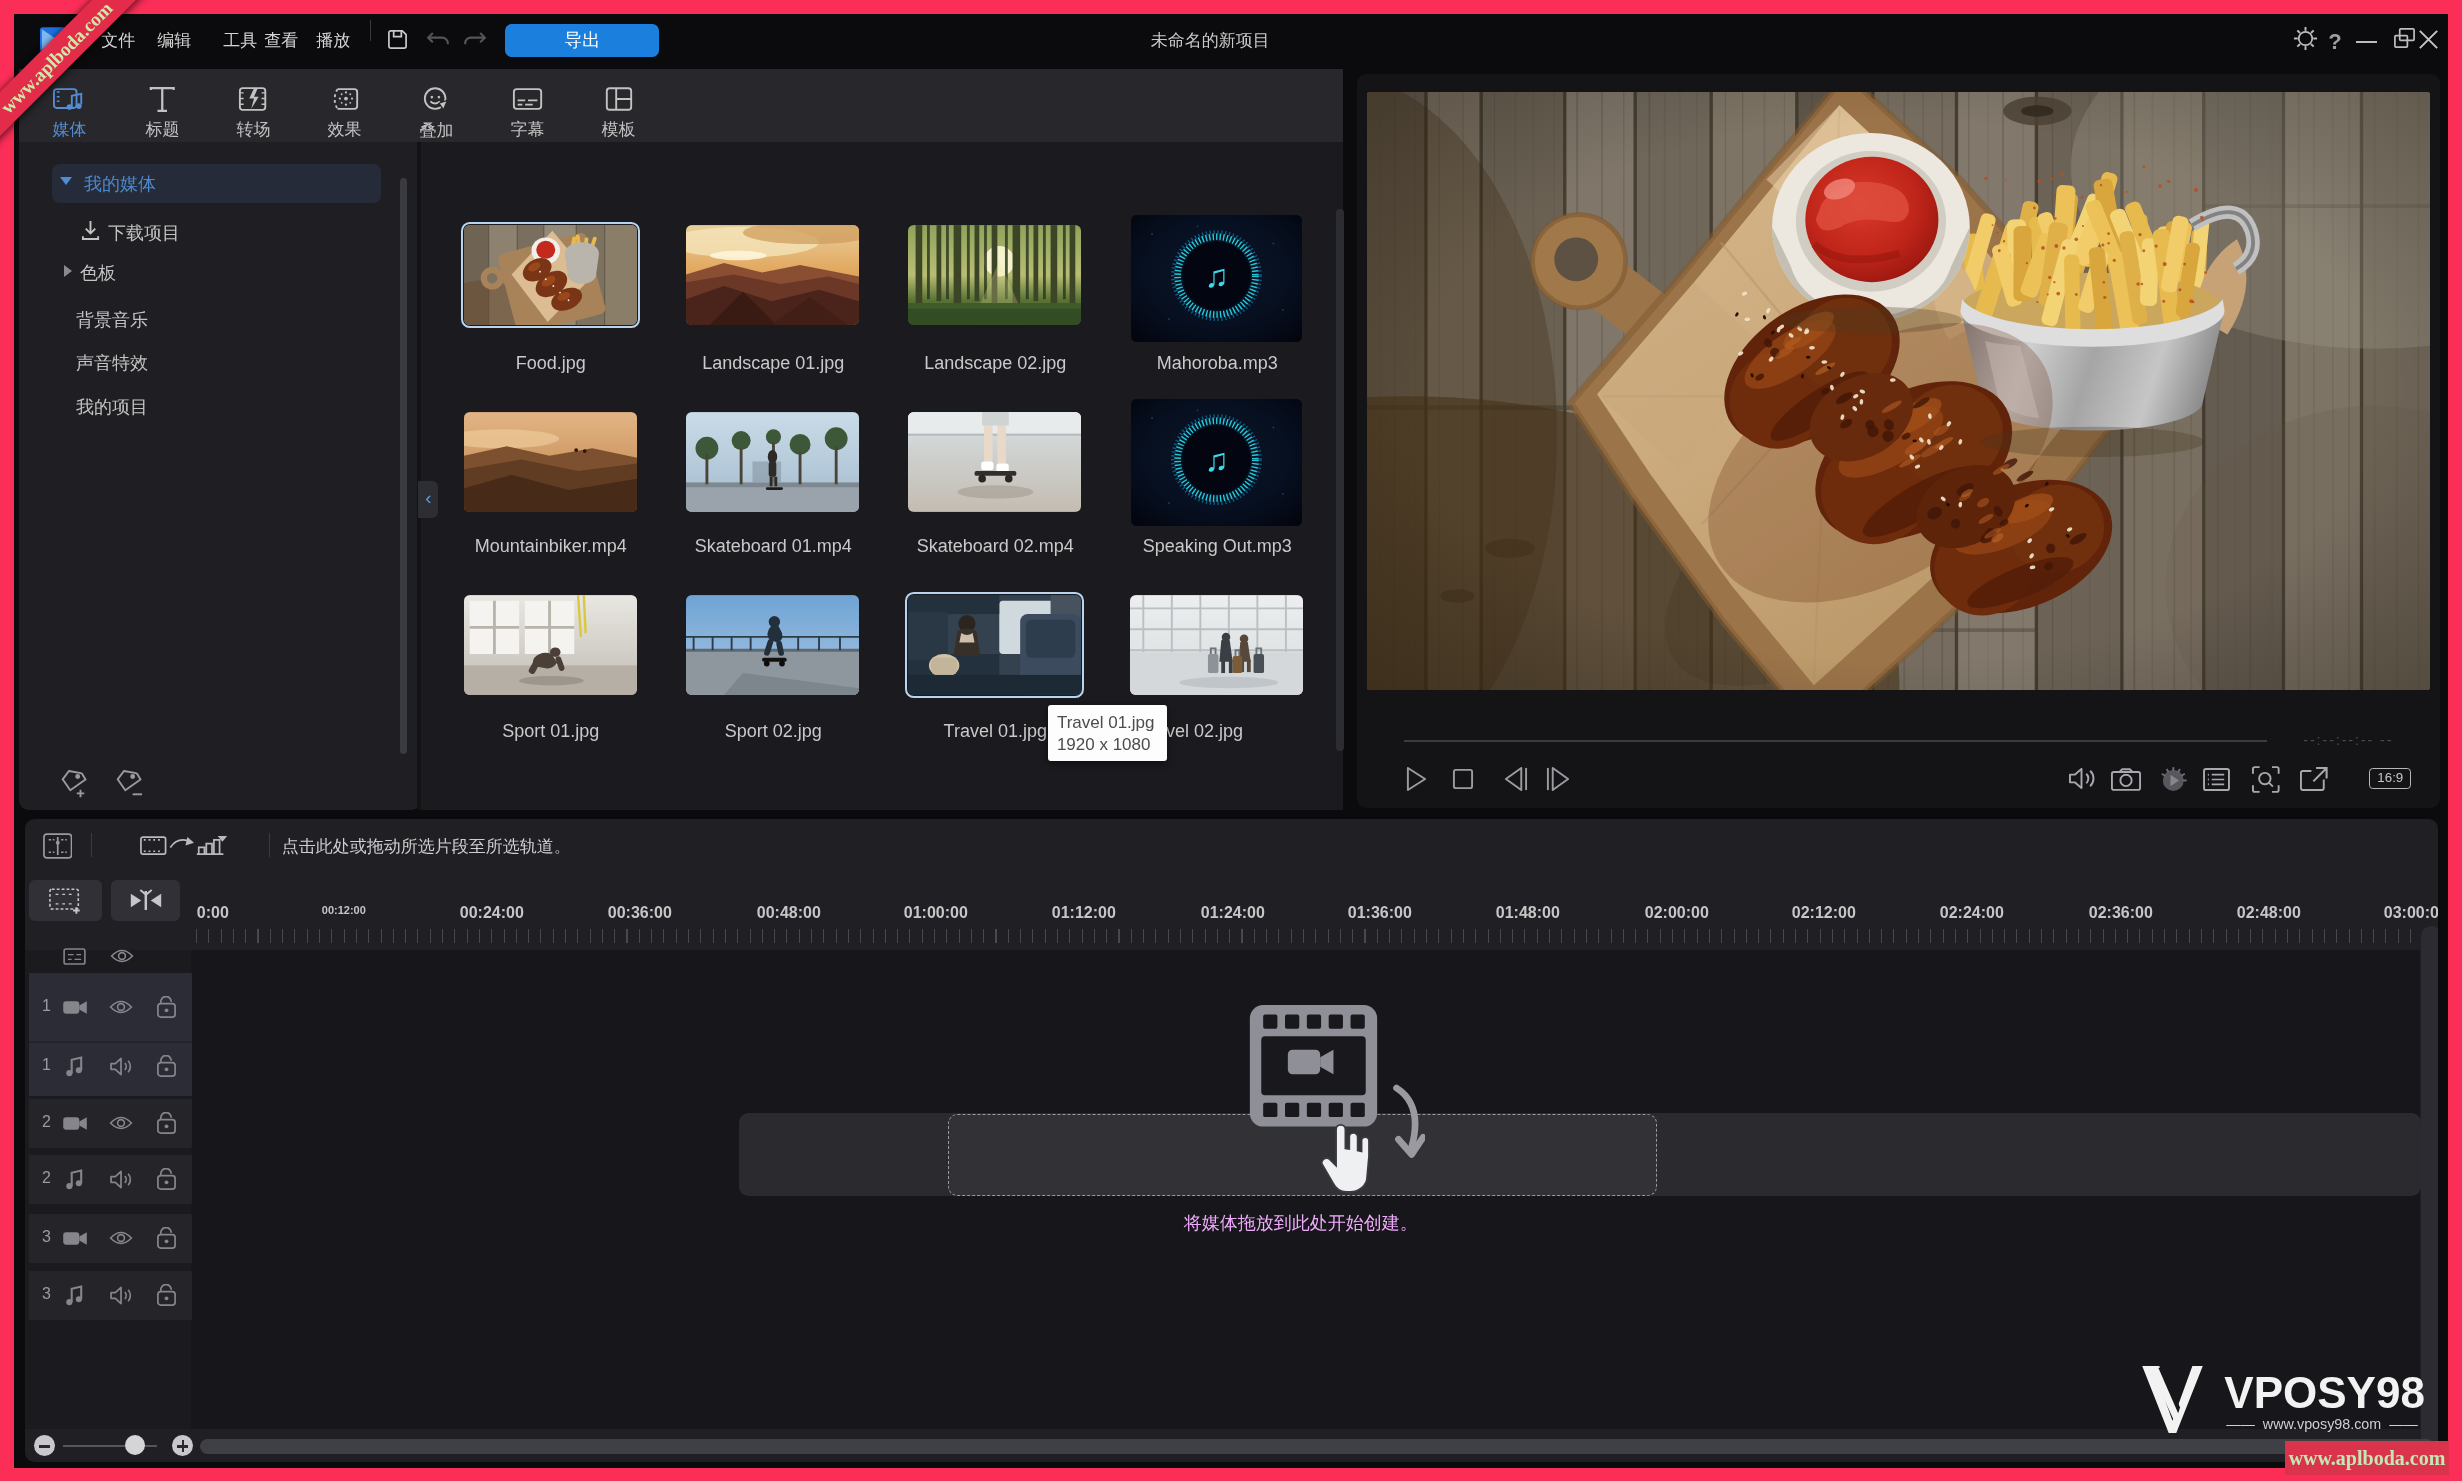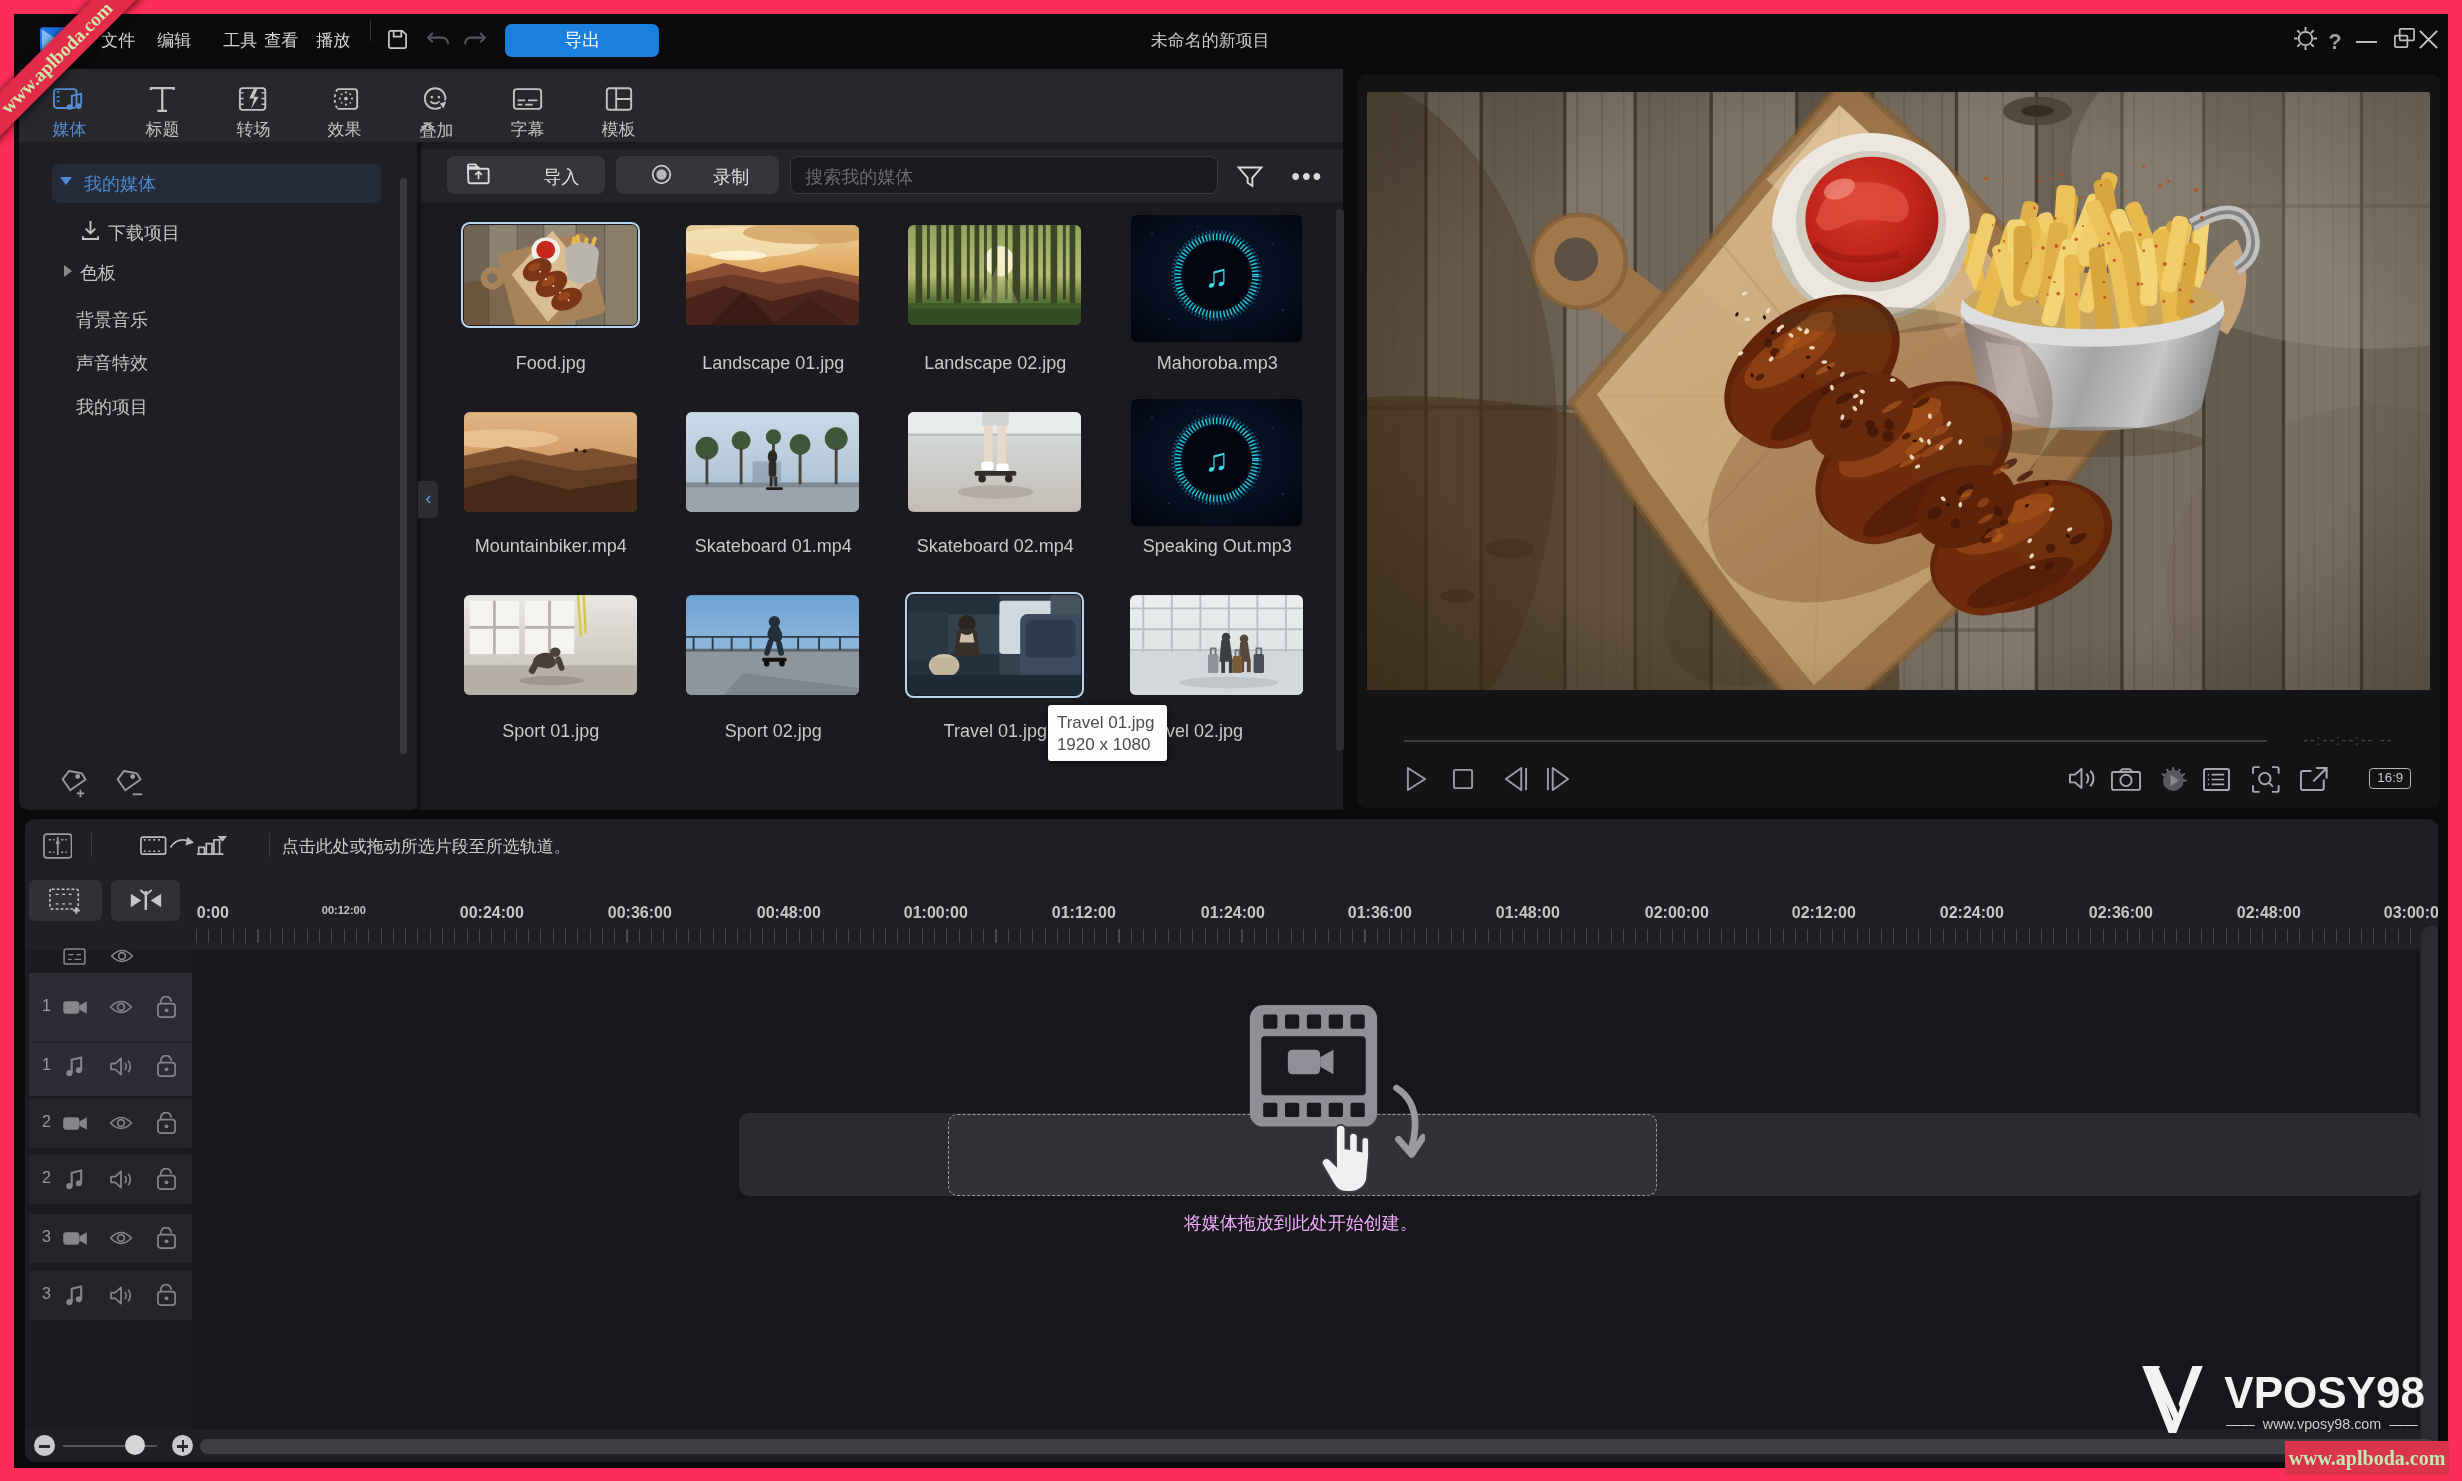--- a/index.html
+++ b/index.html
@@ -167,41 +167,20 @@
     <svg class="abs" style="left:90px;top:627px;" width="38" height="30" viewBox="0 0 40 32" fill="none" stroke="#9a9aa0" stroke-width="2">
       <path d="M14 3 L27 3 a2 2 0 0 1 1.4 .6 L33 9 l-14 14 -10 -10 Z" transform="rotate(10 20 12)"></path>
       <circle cx="25" cy="8" r="1.6" fill="#9a9aa0"></circle>
       <path d="M25 27 h10"></path>
     </svg>
   </div>
 
   <div class="abs" style="left:403px;top:128px;width:3.8px;height:668px;background:#131316;"></div>
 
   <div class="abs" id="media" style="left:407px;top:128px;width:922px;height:668px;background:#1b1b1f;">
-    <div class="abs" id="mediabar" style="left:0;top:6.7px;width:922px;height:53px;background:#242428;">
-      <div class="abs" style="left:26px;top:6.7px;width:158px;height:38px;background:#35353a;border-radius:7.6px;"></div>
-      <svg class="abs" style="left:45px;top:12.4px;" width="27" height="27" viewBox="0 0 28 28" fill="none" stroke="#d8d8d8" stroke-width="2">
-        <path d="M2 8 v-3 a1.5 1.5 0 0 1 1.5 -1.5 h6 l3 3 h-10.5"></path>
-        <path d="M2 8 h20 a1.5 1.5 0 0 1 1.5 1.5 v12 a1.5 1.5 0 0 1 -1.5 1.5 h-18 a1.5 1.5 0 0 1 -1.5 -1.5 Z"></path>
-        <path d="M13 19 v-8 M9.5 14.5 l3.5 -3.5 3.5 3.5" stroke-width="1.8"></path>
-      </svg>
-      <div class="abs" style="left:122px;top:16px;color:#e3e3e3;font-size:18px;">导入</div>
-      <div class="abs" style="left:195px;top:6.7px;width:163px;height:38px;background:#35353a;border-radius:7.6px;"></div>
-      <svg class="abs" style="left:230px;top:15px;" width="21" height="21" viewBox="0 0 22 22">
-        <circle cx="11" cy="11" r="9.2" fill="none" stroke="#cfcfcf" stroke-width="1.8"></circle>
-        <circle cx="11" cy="11" r="5.4" fill="#b9b9bd"></circle>
-      </svg>
-      <div class="abs" style="left:292px;top:16px;color:#e3e3e3;font-size:18px;">录制</div>
-      <div class="abs" style="left:369px;top:6.7px;width:428px;height:38px;background:#1a1a1e;border:1px solid #38383f;border-radius:7.6px;"></div>
-      <div class="abs" style="left:384px;top:16px;color:#6b6b72;font-size:18px;">搜索我的媒体</div>
-      <svg class="abs" style="left:812px;top:11.4px;" width="34" height="34" viewBox="0 0 36 36" fill="none" stroke="#d9d9d9" stroke-width="2">
-        <path d="M6 8 h24 l-9.5 11 v8.5 l-5 -3.5 v-5 Z"></path>
-      </svg>
-      <div class="abs" style="left:870px;top:13.3px;color:#d9d9d9;font-size:25px;letter-spacing:1.9px;">•••</div>
-    </div>
 
     <div id="grid">
     <svg width="0" height="0" style="position:absolute">
           <defs>
             <radialGradient id="agrad" cx="0.5" cy="0.45" r="0.75">
               <stop offset="0" stop-color="#0a1626"></stop>
               <stop offset="0.55" stop-color="#071021"></stop>
               <stop offset="1" stop-color="#02040c"></stop>
             </radialGradient>
           </defs>

